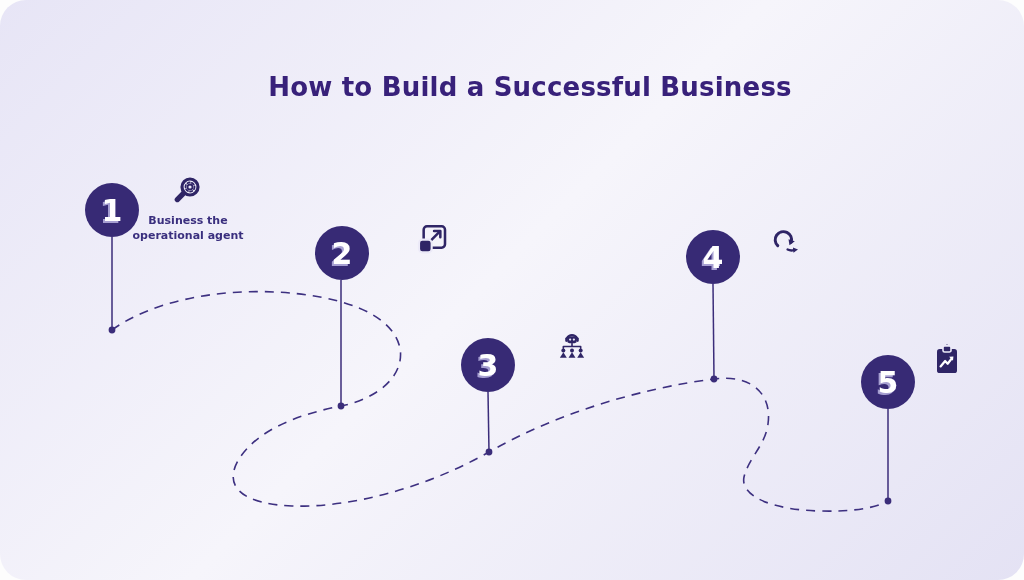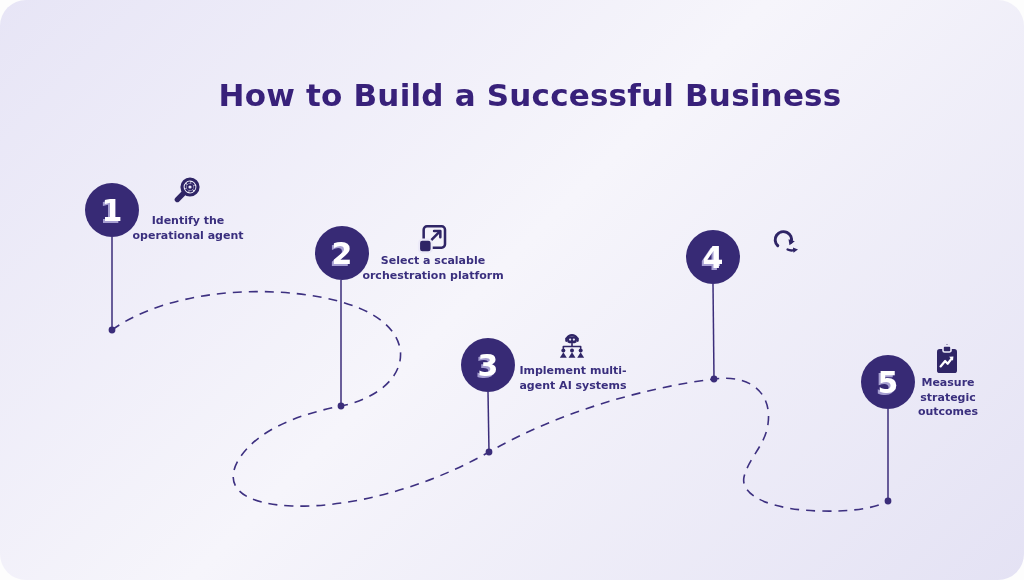--- a/index.html
+++ b/index.html
@@ -3,22 +3,22 @@
 <meta charset="utf-8">
 <style>
   html,body{margin:0;padding:0;background:#fdfdfd;}
   body{width:1024px;height:580px;position:relative;font-family:"DejaVu Sans","Liberation Sans",sans-serif;}
   .card{
     position:absolute;inset:0;
     border-radius:26px;overflow:hidden;
     background:linear-gradient(135deg,#e7e5f6 0%,#f6f5fb 48%,#e4e2f4 100%);
   }
   .title{
-    position:absolute;left:0;right:0;top:68px;margin:8px;
-    text-align:center;color:#38217a;font-weight:700;font-size:31px;line-height:38px;
+    position:absolute;left:0;right:0;top:68px;margin:0;
+    text-align:center;color:#38217a;font-weight:700;font-size:26px;line-height:38px;
     letter-spacing:.2px;
     padding-left:36px;
   }
   .title span{display:block;}
   svg.connector{position:absolute;left:0;top:0;width:1024px;height:580px;}
   .step-circle{
     position:absolute;width:54px;height:54px;border-radius:50%;
     background:#372a75;color:#ffffff;display:flex;align-items:center;justify-content:center;
     font-size:30px;font-weight:700;
     text-shadow:-2px 2px 0 rgba(186,180,226,.85);
@@ -66,37 +66,33 @@
   <div class="step-circle" style="left:85px;top:183px">
     <span>1</span>
   </div>
   <svg class="step-icon" style="left:172px;top:175px" viewBox="0 0 24 24">
     <circle class="ic" cx="13.5" cy="9" r="6" stroke-width="2.4"></circle>
     <line class="ic" x1="8.6" y1="13.8" x2="4" y2="18.4" stroke-width="4"></line>
     <circle class="ic" cx="13.5" cy="9" r="1.9" stroke-width="1.4"></circle>
     <circle class="ic" cx="13.5" cy="9" r="3.4" stroke-width="1.3" stroke-dasharray="1.8 1.6"></circle>
   </svg>
   <div class="step-label" style="left:188px;top:214px">
-    <span>Identify the</span>
+    <span>Business the</span>
     <span>operational agent</span>
   </div>
 
   <div class="step-circle" style="left:315px;top:226px">
     <span>2</span>
   </div>
   <svg class="step-icon" style="left:417px;top:223px" viewBox="0 0 24 24">
     <rect class="ic" x="5" y="2.5" width="16" height="16" rx="2.5" stroke-width="1.9"></rect>
     <line class="ic" x1="10.5" y1="13" x2="16.6" y2="6.9" stroke-width="1.9"></line>
     <path class="ic" d="M12.8 6 H17.5 V10.7" stroke-width="1.9"></path>
     <rect x="1.5" y="12.5" width="9.5" height="9.5" rx="2.5" fill="#2f2566" stroke="#eceaf8" stroke-width="1.6"></rect>
   </svg>
-  <div class="step-label" style="left:433px;top:254px">
-    <span>Select a scalable</span>
-    <span>orchestration platform</span>
-  </div>
 
   <div class="step-circle" style="left:461px;top:338px">
     <span>3</span>
   </div>
   <svg class="step-icon" style="left:556px;top:331px" viewBox="0 0 24 24">
     <path class="ic" d="M8.2 5.2 A4.3 4.3 0 0 1 15.8 5.2" stroke-width="1.5"></path>
     <rect x="8.3" y="3.9" width="7.4" height="5.3" rx="1.8" fill="#2f2566"></rect>
     <rect x="6.9" y="4.9" width="1.7" height="3.3" rx="0.8" fill="#2f2566"></rect>
     <rect x="15.4" y="4.9" width="1.7" height="3.3" rx="0.8" fill="#2f2566"></rect>
     <circle cx="10.6" cy="6.4" r="0.85" fill="#eceaf8"></circle>
@@ -104,24 +100,20 @@
     <path class="ic" d="M12 9.4 V11.6 M5.5 11.6 H18.5 M5.5 11.6 V13 M18.5 11.6 V13" stroke-width="1.2"></path>
     <g fill="#2f2566">
       <circle cx="5.5" cy="14.6" r="1.5"></circle>
         <path d="M2.9 20 L5.5 15.9 L8.1 20 Z"></path>
       <circle cx="12" cy="14.6" r="1.5"></circle>
         <path d="M9.4 20 L12 15.9 L14.6 20 Z"></path>
       <circle cx="18.5" cy="14.6" r="1.5"></circle>
         <path d="M15.9 20 L18.5 15.9 L21.1 20 Z"></path>
     </g>
   </svg>
-  <div class="step-label" style="left:573px;top:364px">
-    <span>Implement multi-</span>
-    <span>agent AI systems</span>
-  </div>
 
   <div class="step-circle" style="left:686px;top:230px">
     <span>4</span>
   </div>
   <svg class="step-icon" style="left:770px;top:225px" viewBox="0 0 24 24">
     <path class="ic" d="M5.8 15.5 A6.1 6.1 0 1 1 15.9 12.8" stroke-width="2.3"></path>
     <path d="M13.9 10.6 L18.6 12.1 L14.6 15.2 Z" fill="#2f2566"></path>
     <path class="ic" d="M13.2 18.4 Q15.6 19.6 18 18.8" stroke-width="1.8"></path>
     <path d="M17.2 16.9 L21 18.4 L17.6 20.8 Z" fill="#2f2566"></path>
   </svg>
@@ -129,19 +121,14 @@
   <div class="step-circle" style="left:861px;top:355px">
     <span>5</span>
   </div>
   <svg class="step-icon" style="left:931px;top:344px" viewBox="0 0 24 24">
     <path d="M10.6 1.4 L12 0.2 L13.4 1.4 Z" fill="#2f2566"></path>
     <rect x="4.5" y="3.8" width="15" height="18" rx="2" fill="#2f2566"></rect>
     <rect x="9" y="1.4" width="6" height="4.6" rx="1.2" fill="#2f2566" stroke="#eceaf8" stroke-width="1.2"></rect>
     <path d="M7.2 16.8 L10.6 12.8 L12.5 14.8 L15.6 10.8" fill="none" stroke="#ffffff" stroke-width="1.7" stroke-linecap="round" stroke-linejoin="round"></path>
     <path d="M13.6 9.6 L16.8 9.4 L16.5 12.6 Z" fill="#ffffff"></path>
   </svg>
-  <div class="step-label" style="left:948px;top:376px">
-    <span>Measure</span>
-    <span>strategic</span>
-    <span>outcomes</span>
-  </div>
 
 </div>
 
 </body></html>

